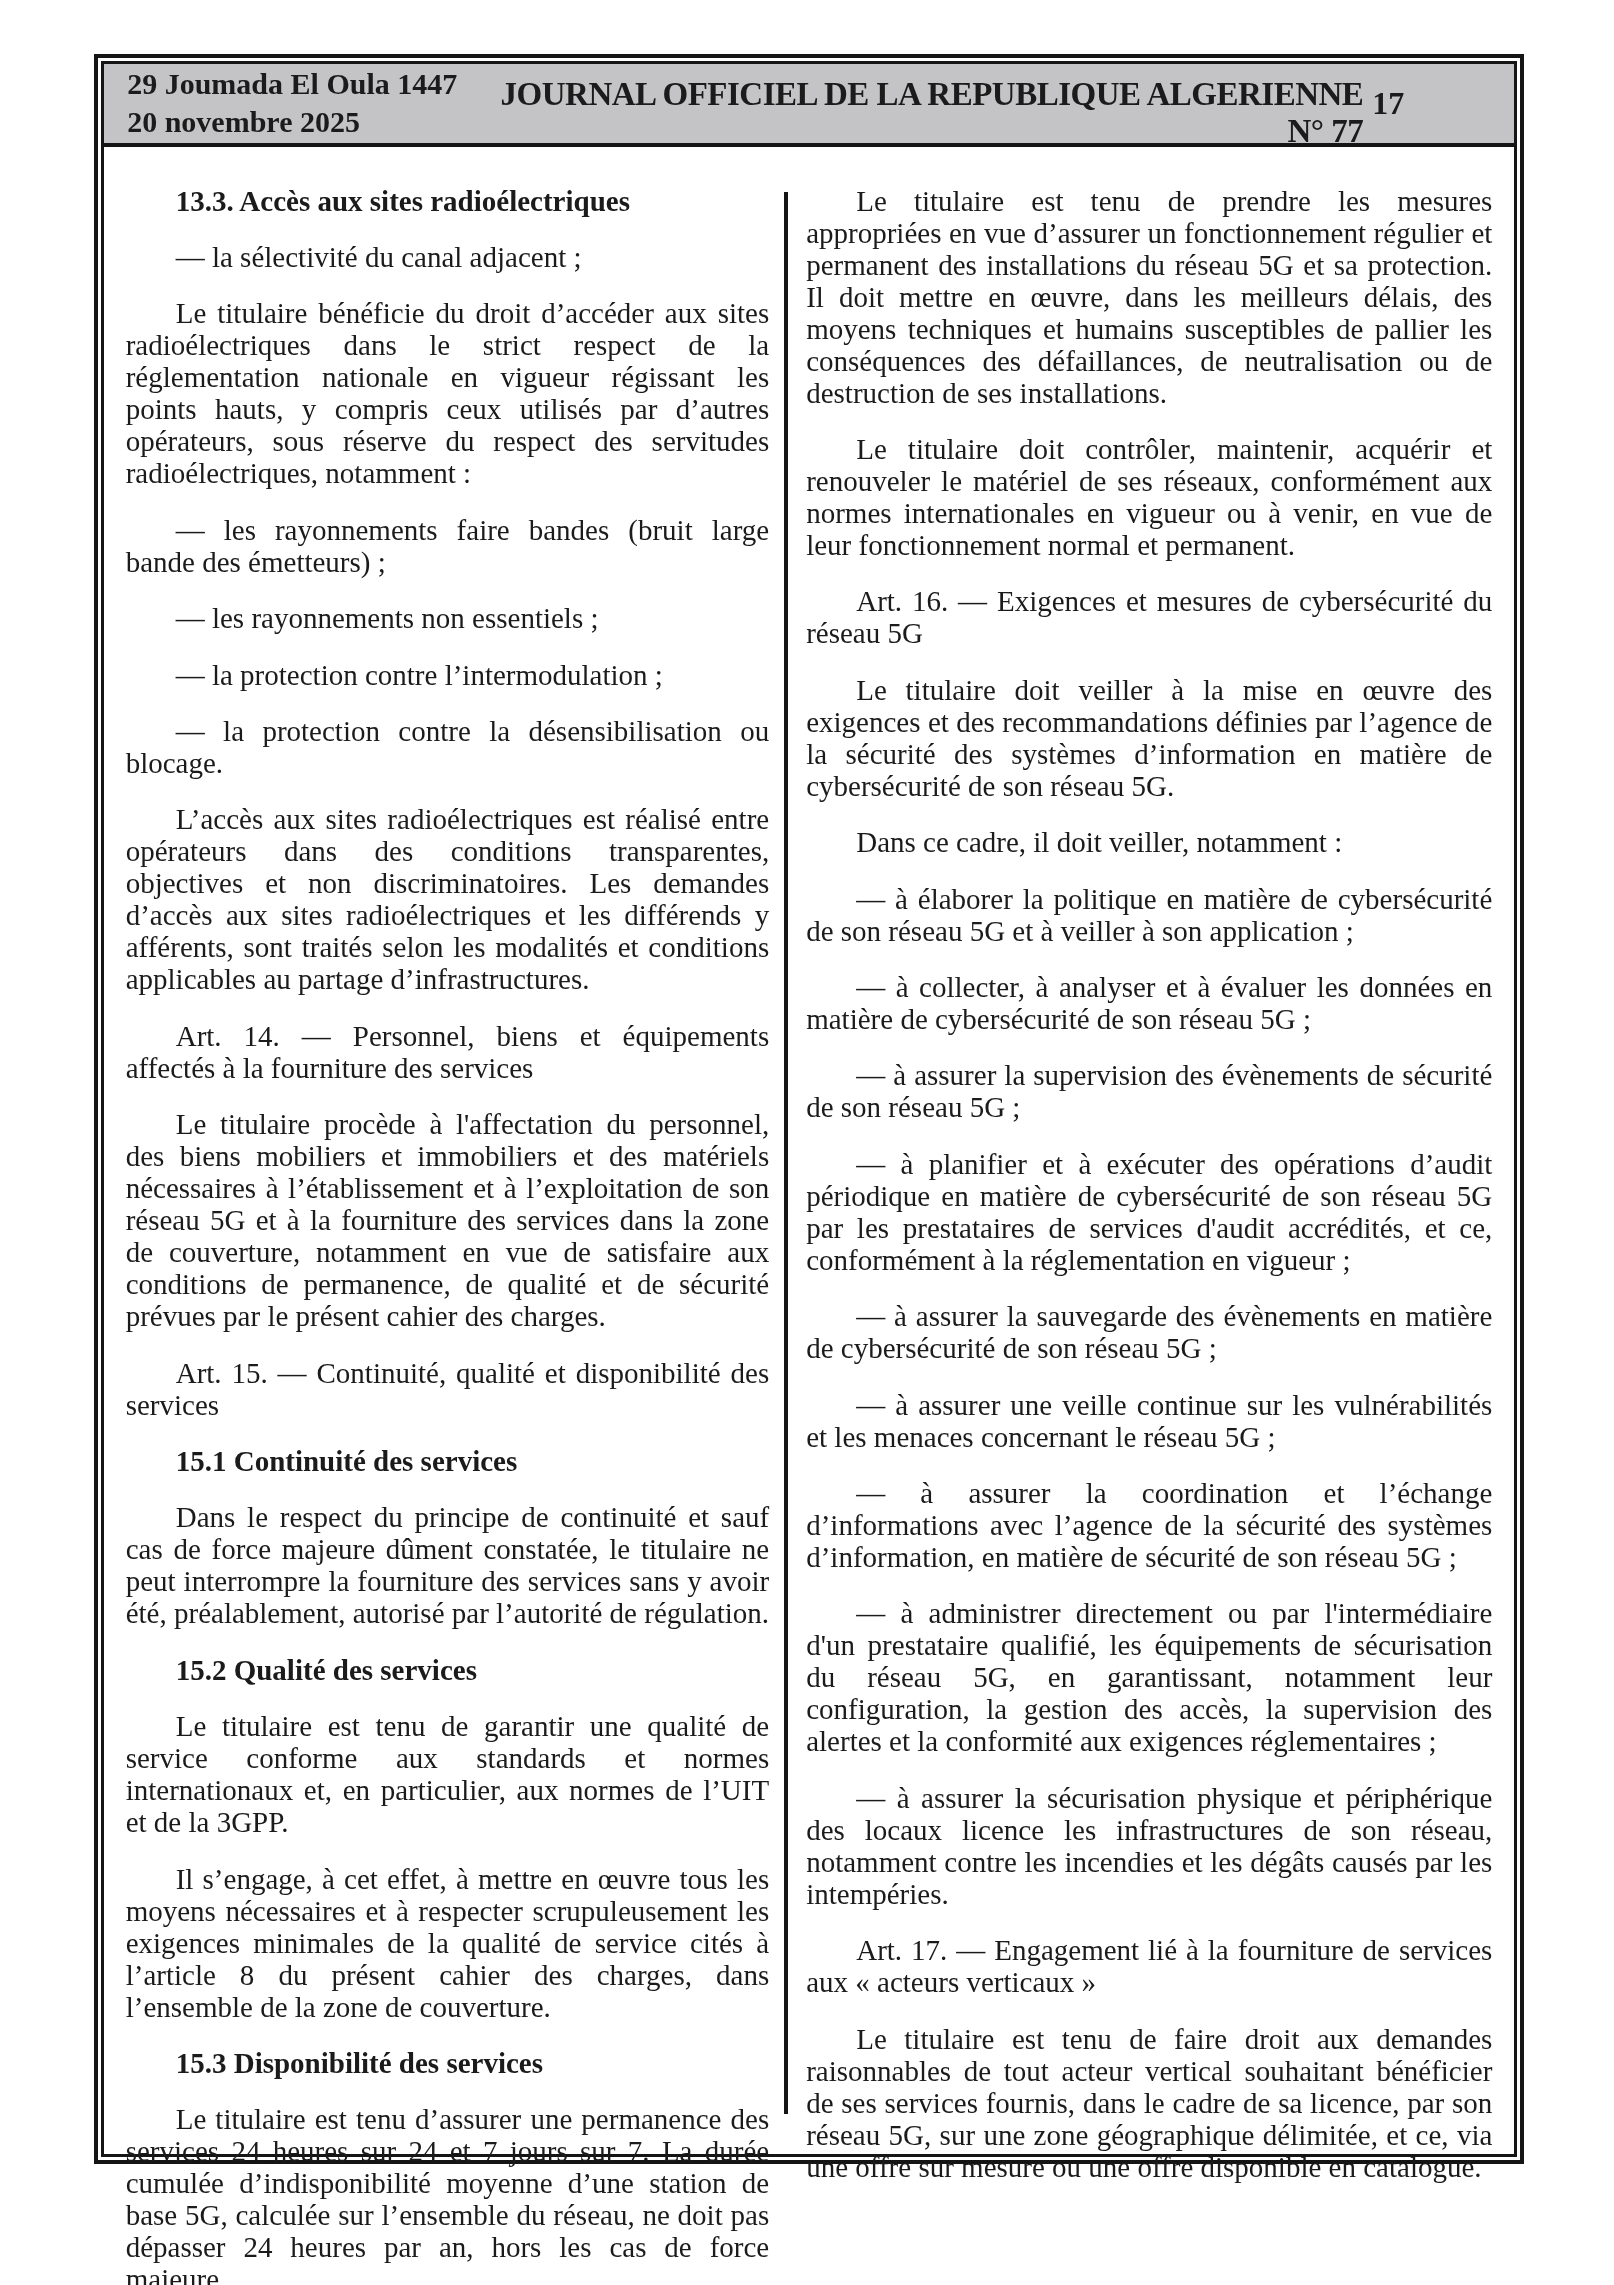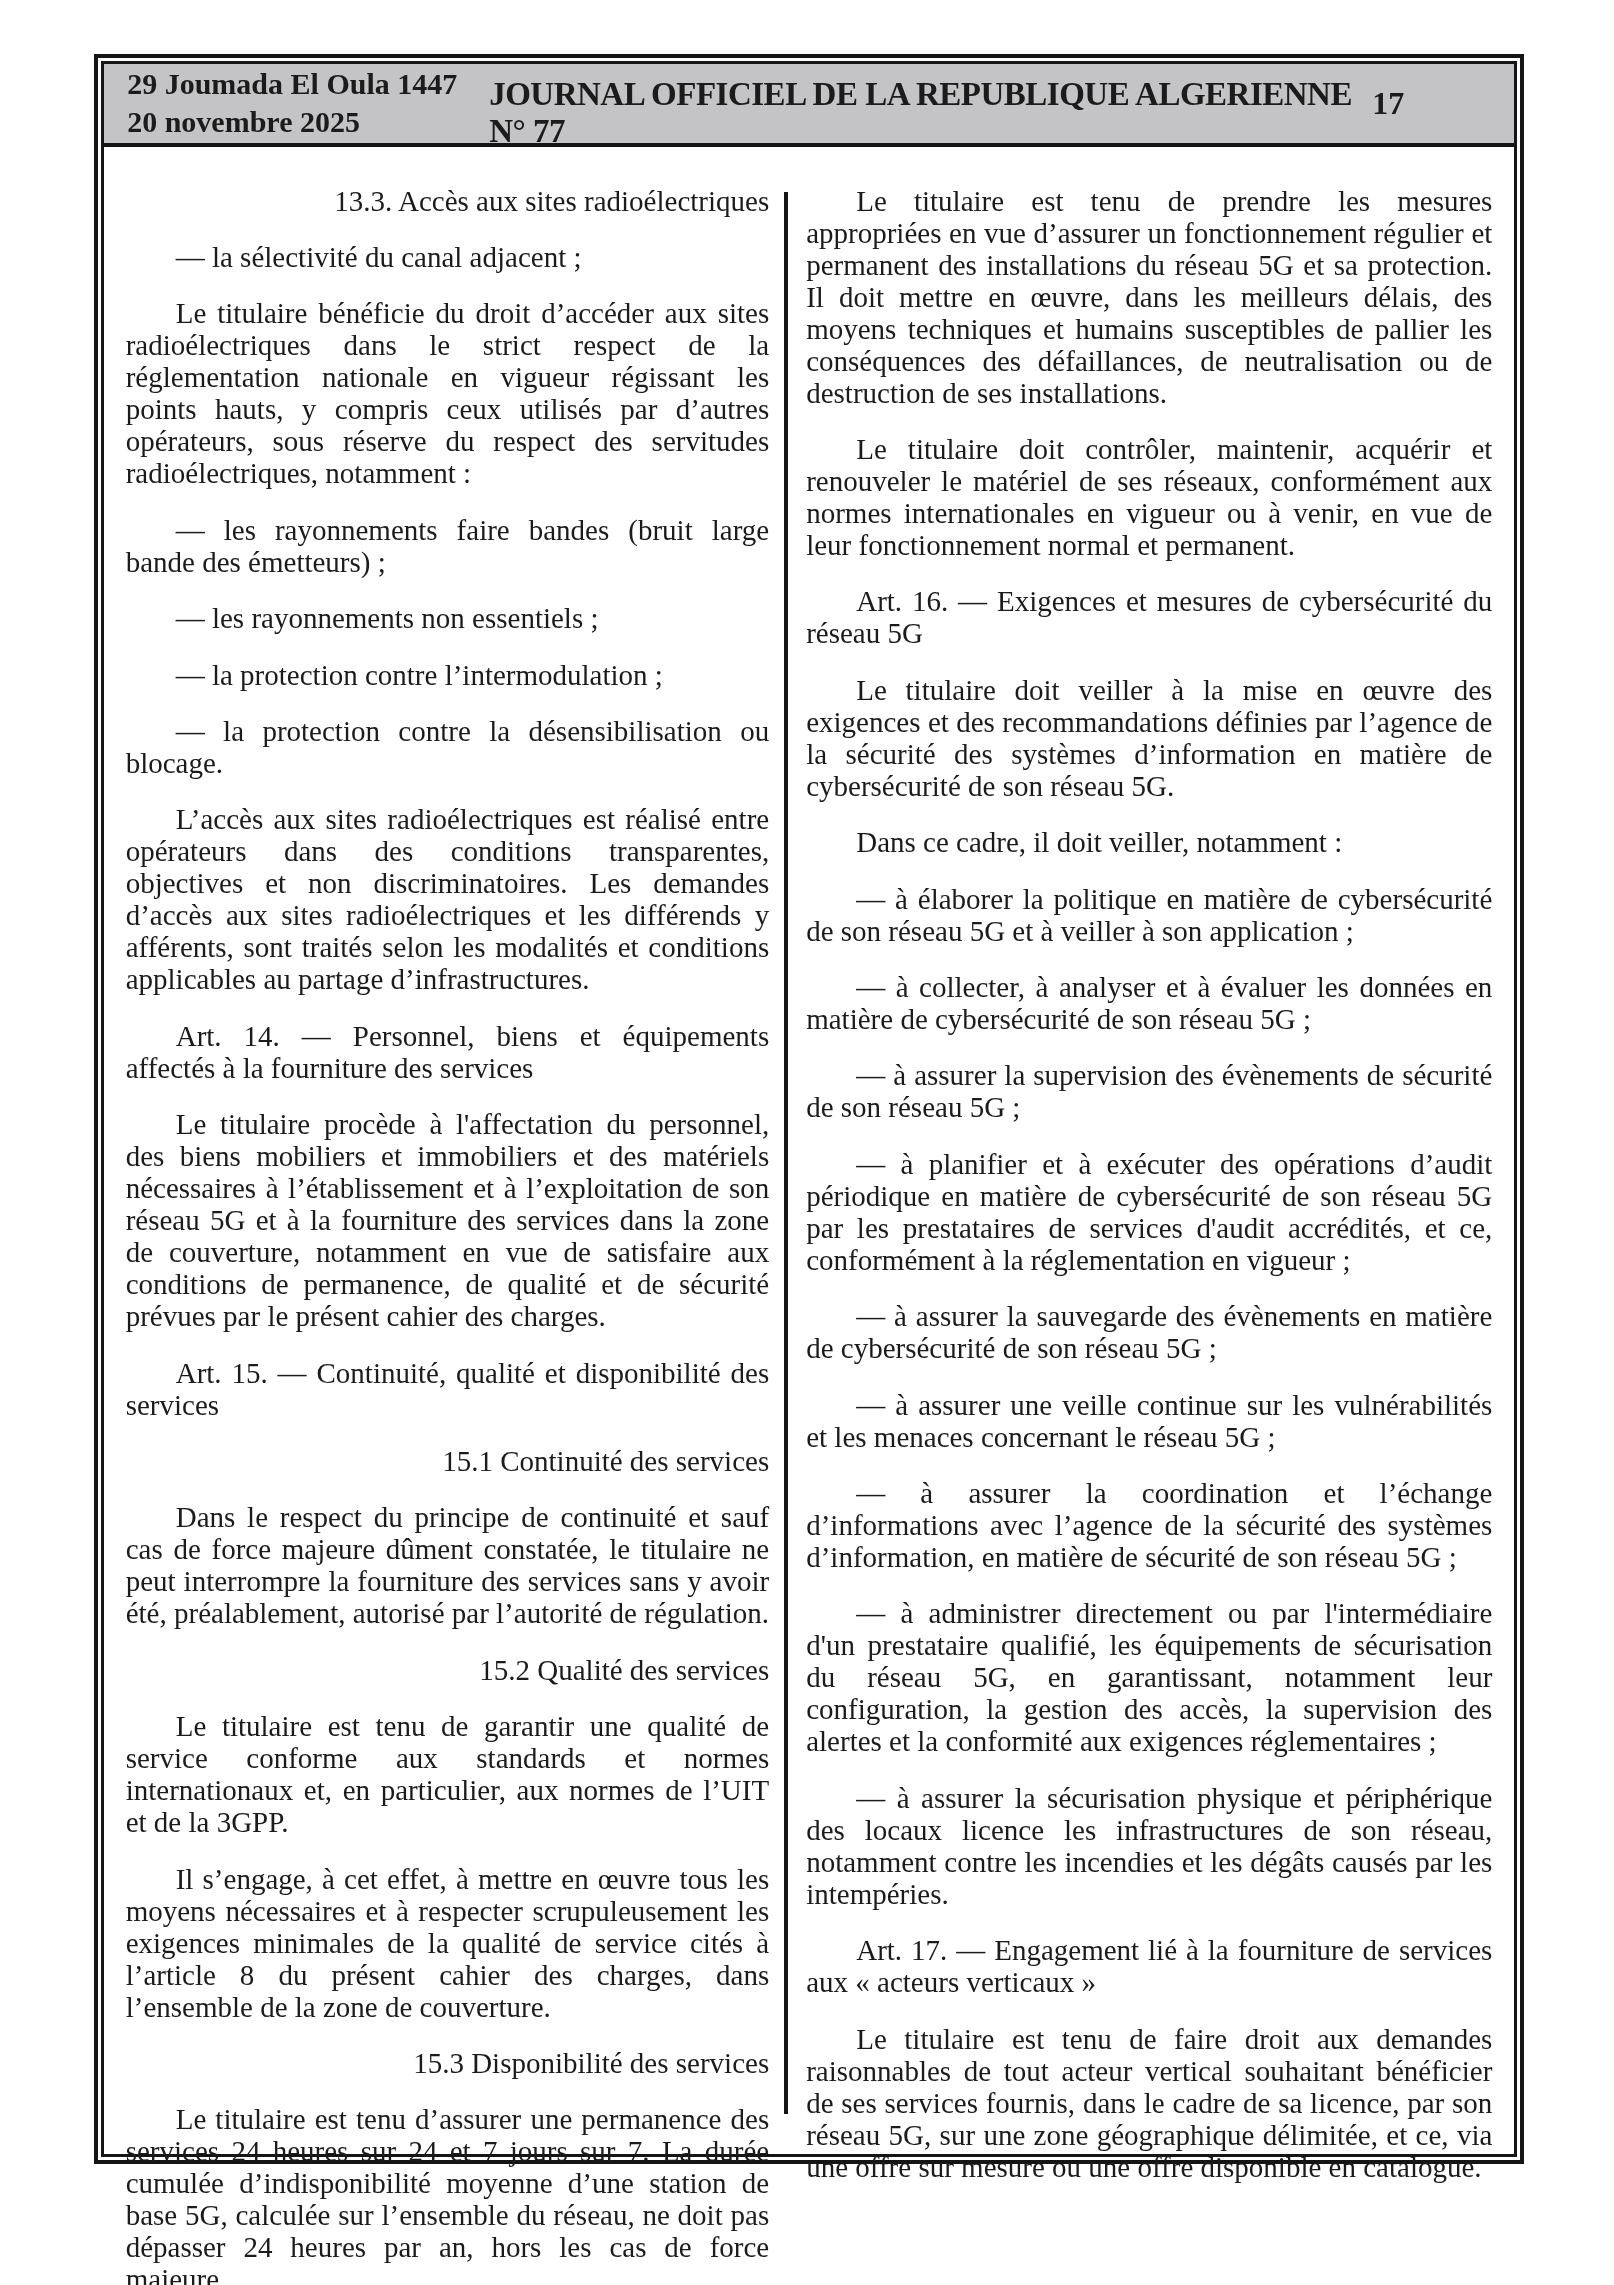--- a/index.html
+++ b/index.html
@@ -29,21 +29,21 @@
     border-bottom:4.5px solid #151515;
     box-sizing:border-box;
     display:flex;align-items:center;
   }
   .masthead .dates{
     width:362px;padding-left:23.5px;
     font-weight:bold;font-size:30px;line-height:38px;
     white-space:nowrap;
   }
   .masthead .title{
-    flex:1;text-align:left;
+    flex:1;text-align:right;
     font-weight:bold;font-size:33px;
     letter-spacing:-0.5px;
     padding-top:19px;
   }
   .masthead .pageno{
     width:118px;text-align:left;padding-left:9px;padding-right:24px;
     font-weight:bold;font-size:32px;
   }
   .body-area{
     flex:1;display:flex;align-items:stretch;
@@ -66,22 +66,22 @@
     margin-top:45px;
     height:1922px;
   }
   .block{
     margin:0 0 24.4px 0;
     font-size:29px;line-height:32px;
     text-align:justify;
     text-indent:50px;
   }
   .block.heading{
-    font-weight:normal;
-    text-align:right;
+    font-weight:bold;
+    text-align:left;
   }
 </style>
 </head>
 <body>
 
 <div class="page">
   <div class="frame">
     <div class="frame-inner">
 
       <div class="masthead">

